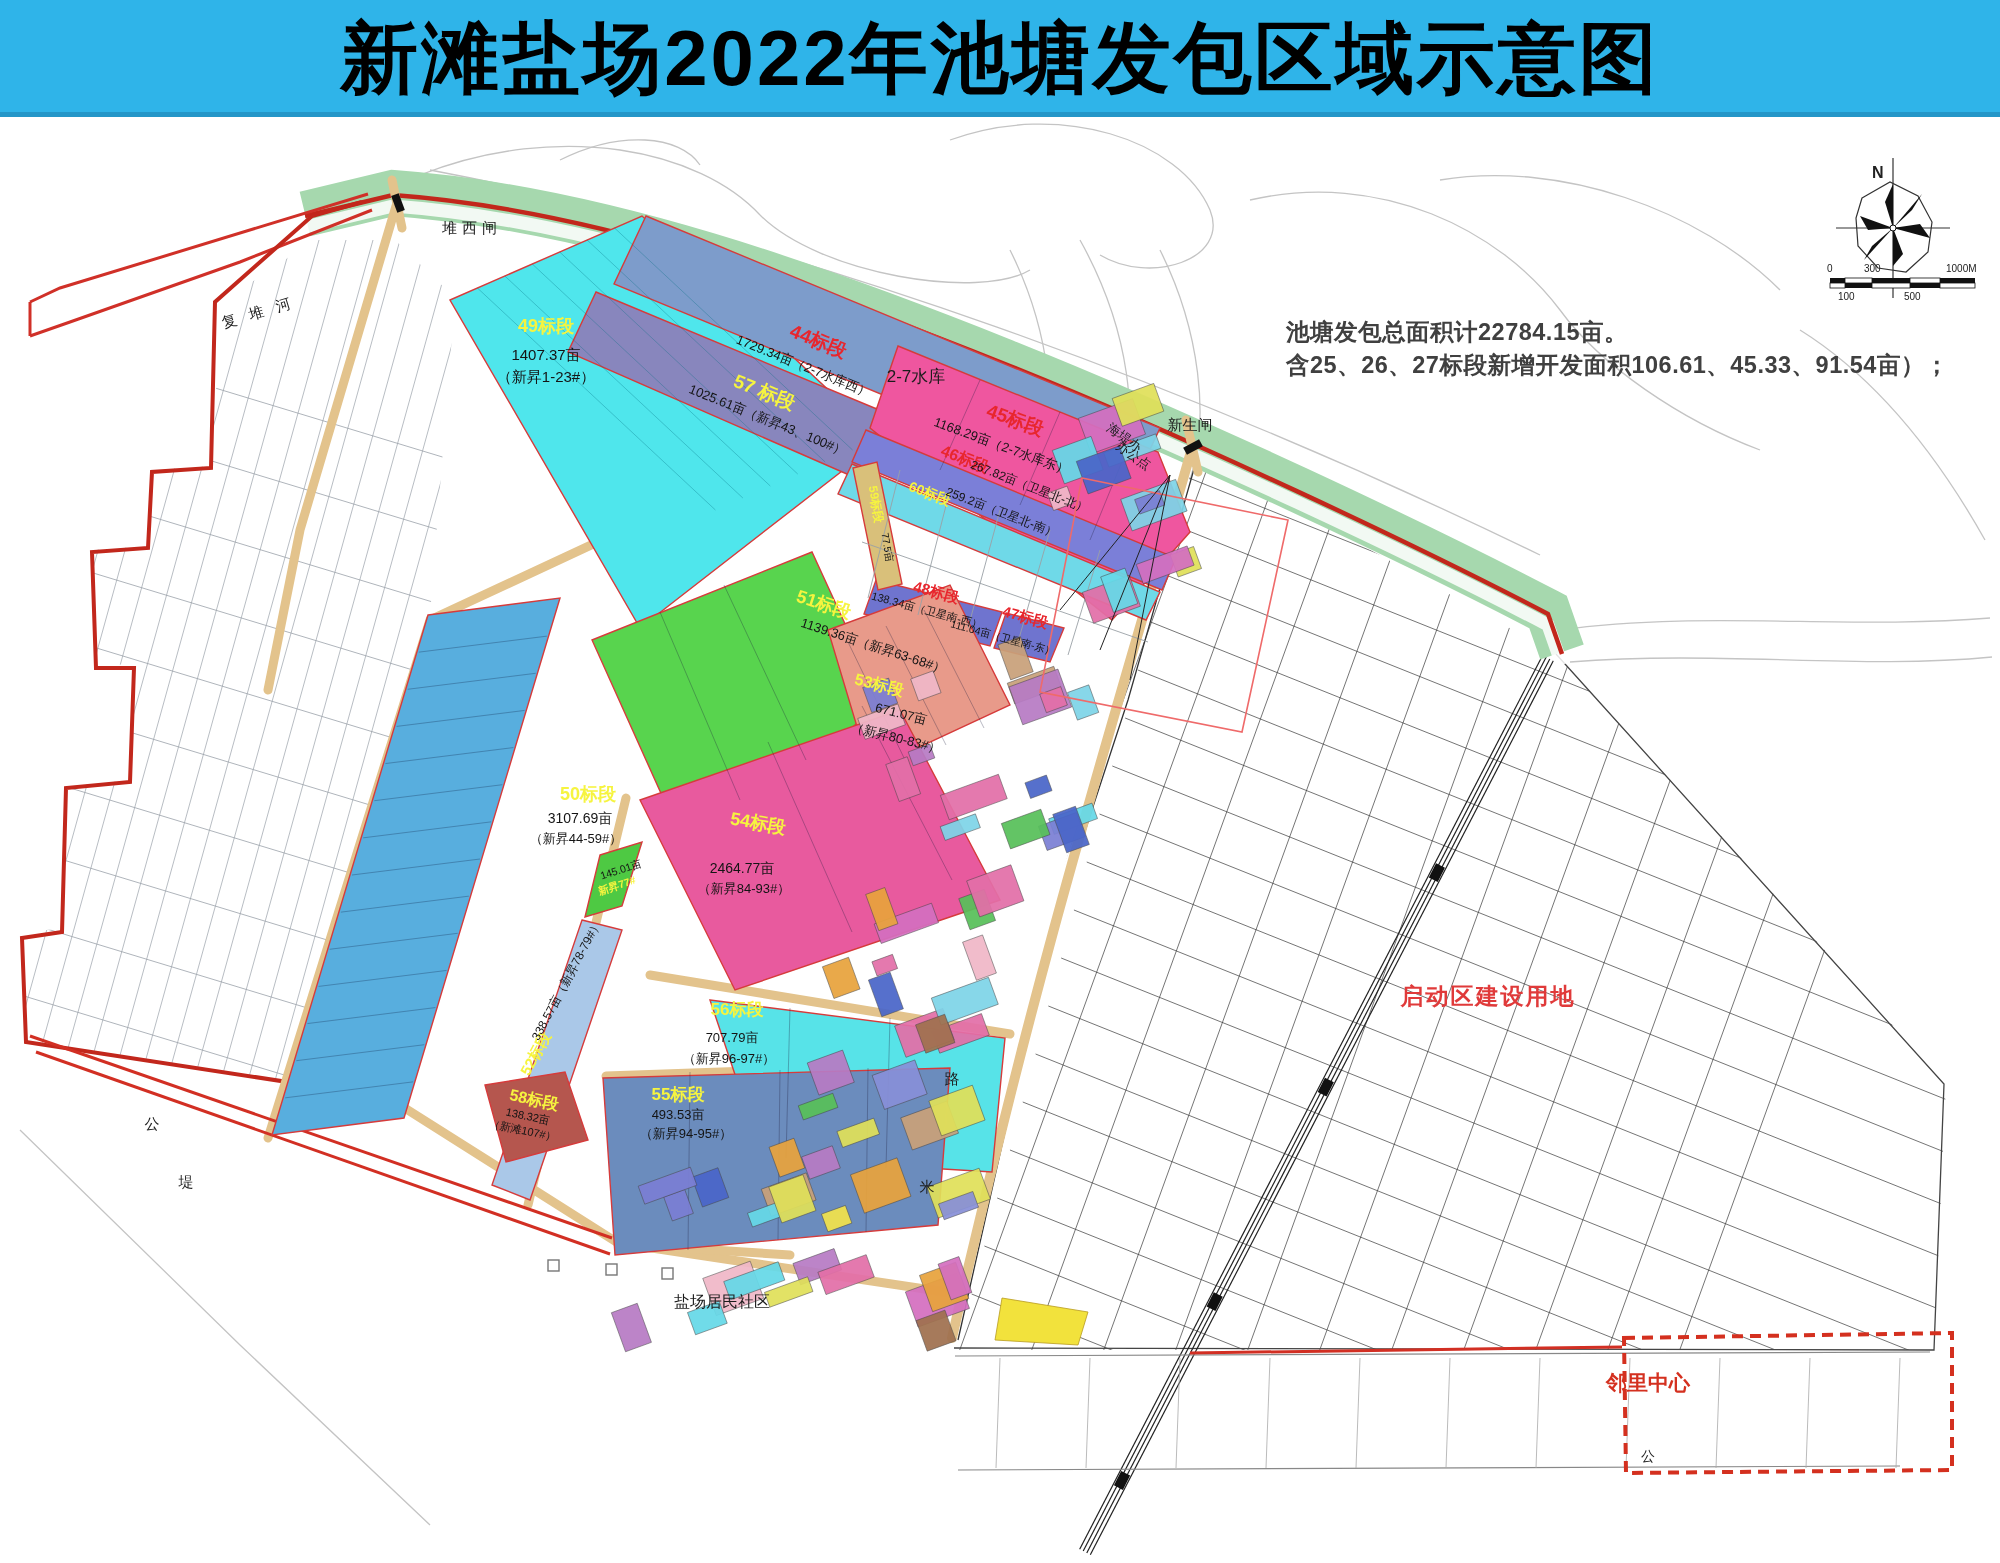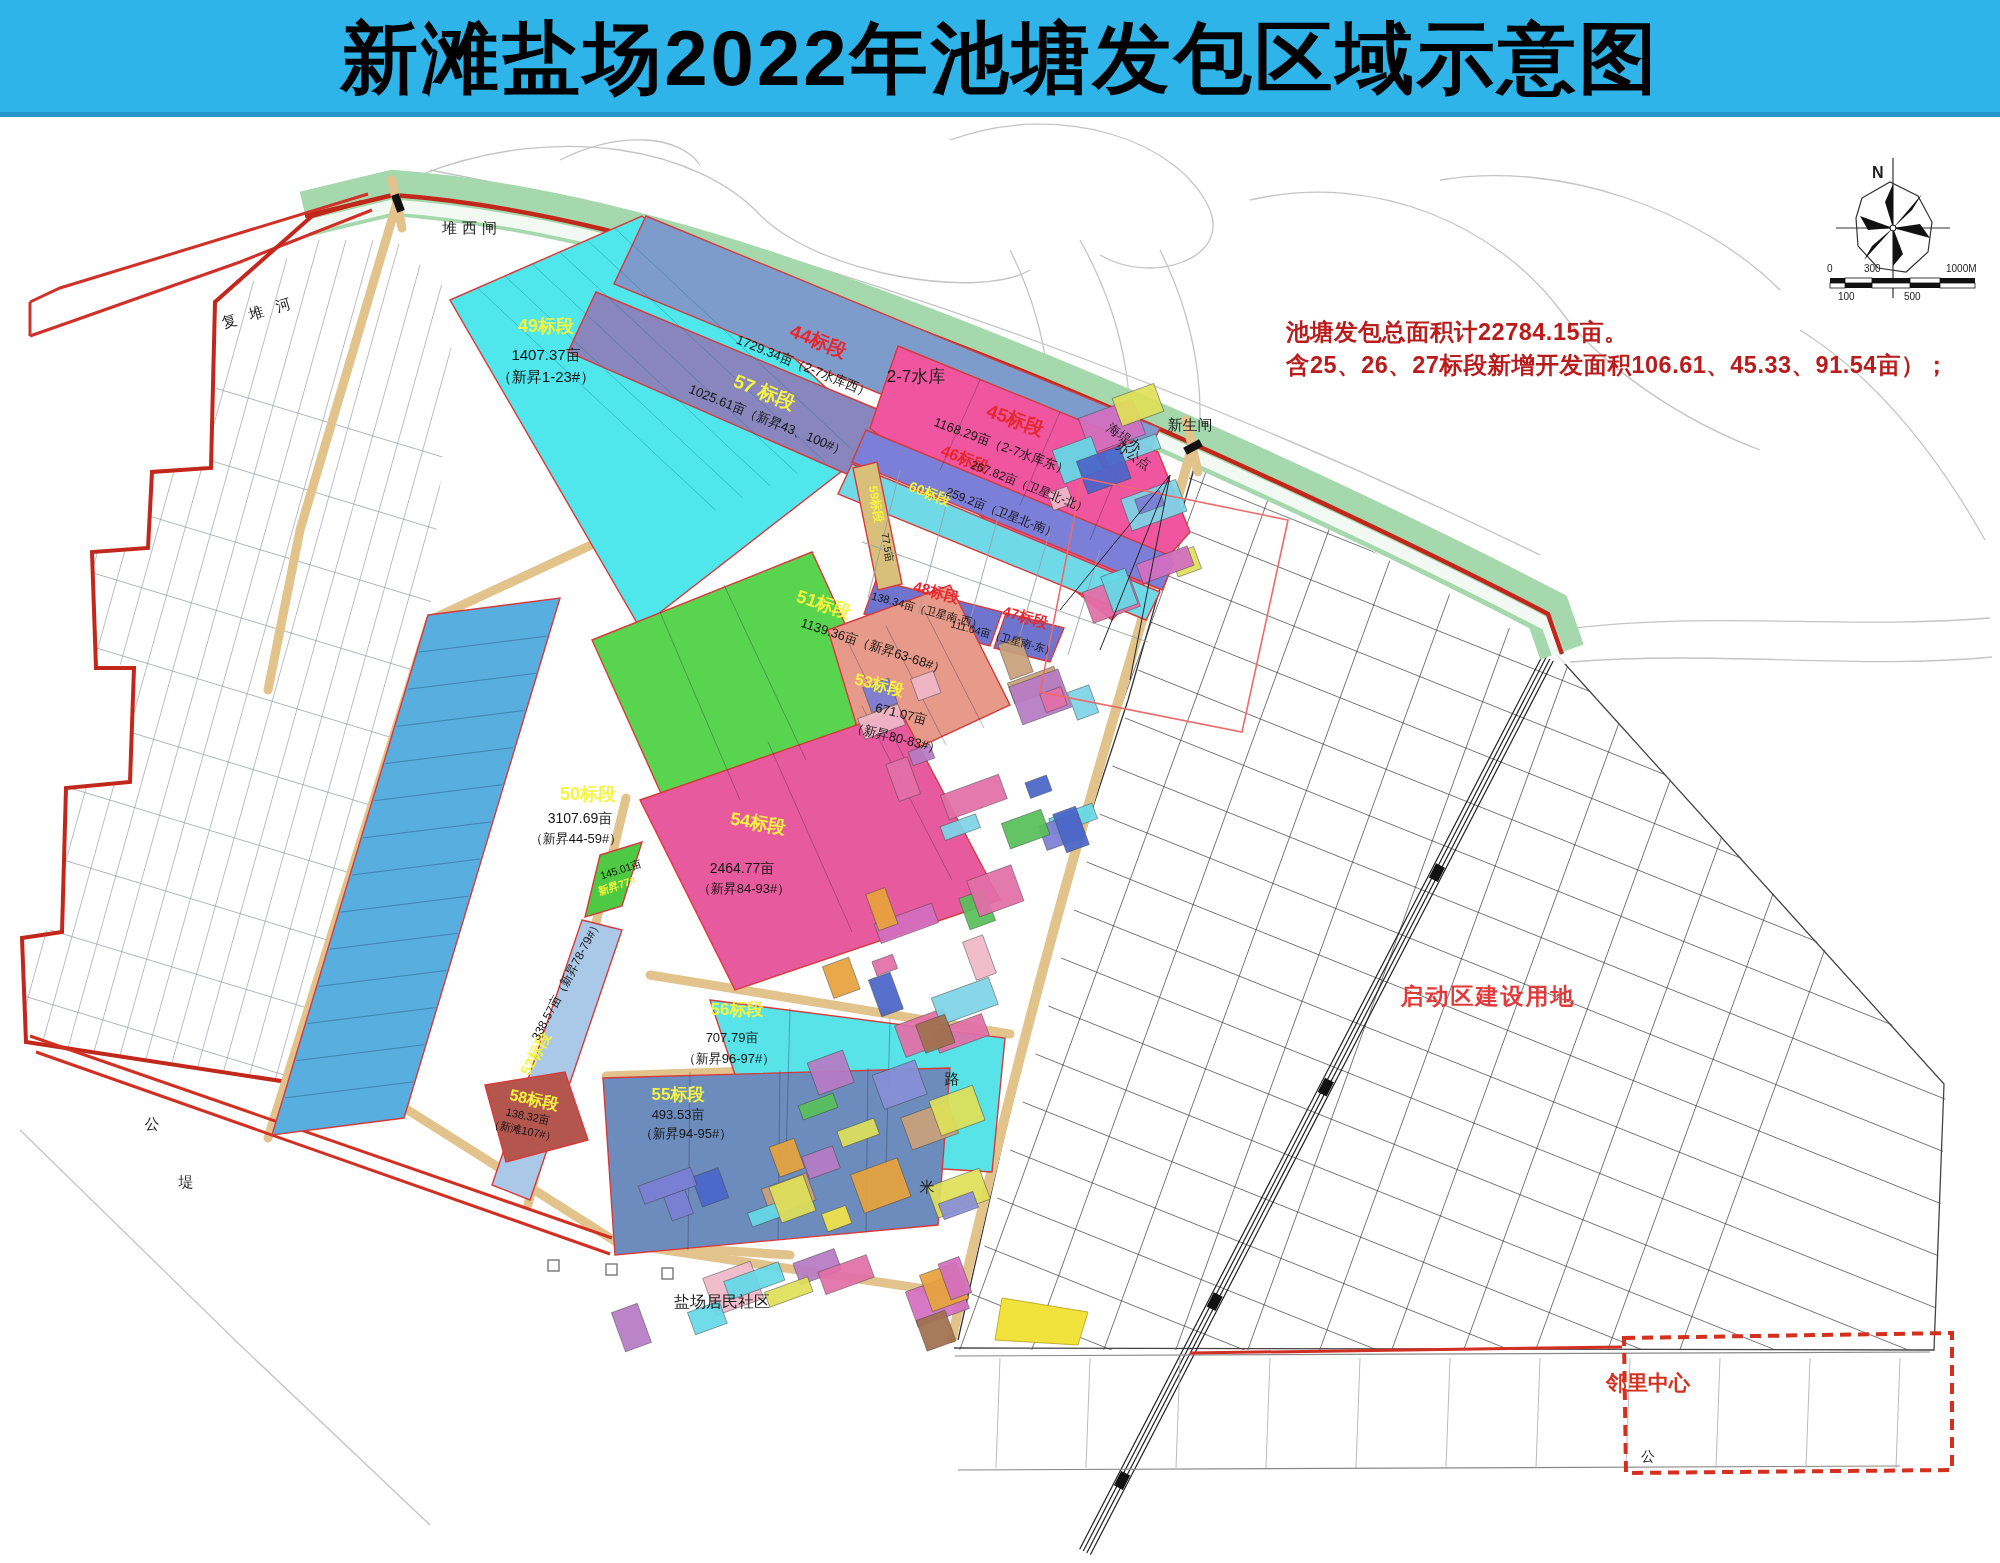--- a/index.html
+++ b/index.html
@@ -2,21 +2,21 @@
 <html><head>
 <meta charset="utf-8">
 <style>
   html,body{margin:0;padding:0;background:#ffffff;}
   #stage{position:relative;width:2000px;height:1563px;overflow:hidden;background:#fff;
          font-family:"Liberation Sans",sans-serif;}
   #titlebar{position:absolute;left:0;top:0;width:2000px;height:112px;background:#2fb4e9;
             border-bottom:5px solid #2596c8;display:flex;align-items:flex-end;justify-content:center;z-index:5;}
   #titlebar .t{font-size:78px;font-weight:900;color:#000;letter-spacing:3px;
                font-family:"Liberation Sans","DejaVu Sans",sans-serif;}
-  #notes{position:absolute;left:1286px;top:316px;width:672px;z-index:4;color:#b91c1c;
+  #notes{position:absolute;left:1286px;top:316px;width:672px;z-index:4;color:#404040;
          font-size:23.5px;line-height:33px;font-weight:600;letter-spacing:.5px;white-space:nowrap;}
   svg{position:absolute;left:0;top:0;}
   text{font-family:"Liberation Sans",sans-serif;}
   .ly{fill:#f6f43f;font-weight:bold;}
   .lr{fill:#e8262d;font-weight:bold;}
   .lb{fill:#141414;}
   .lm{fill:#1c1c1c;}
   .rg{stroke:#d63b3b;stroke-width:1.4;}
 </style>
 </head>

